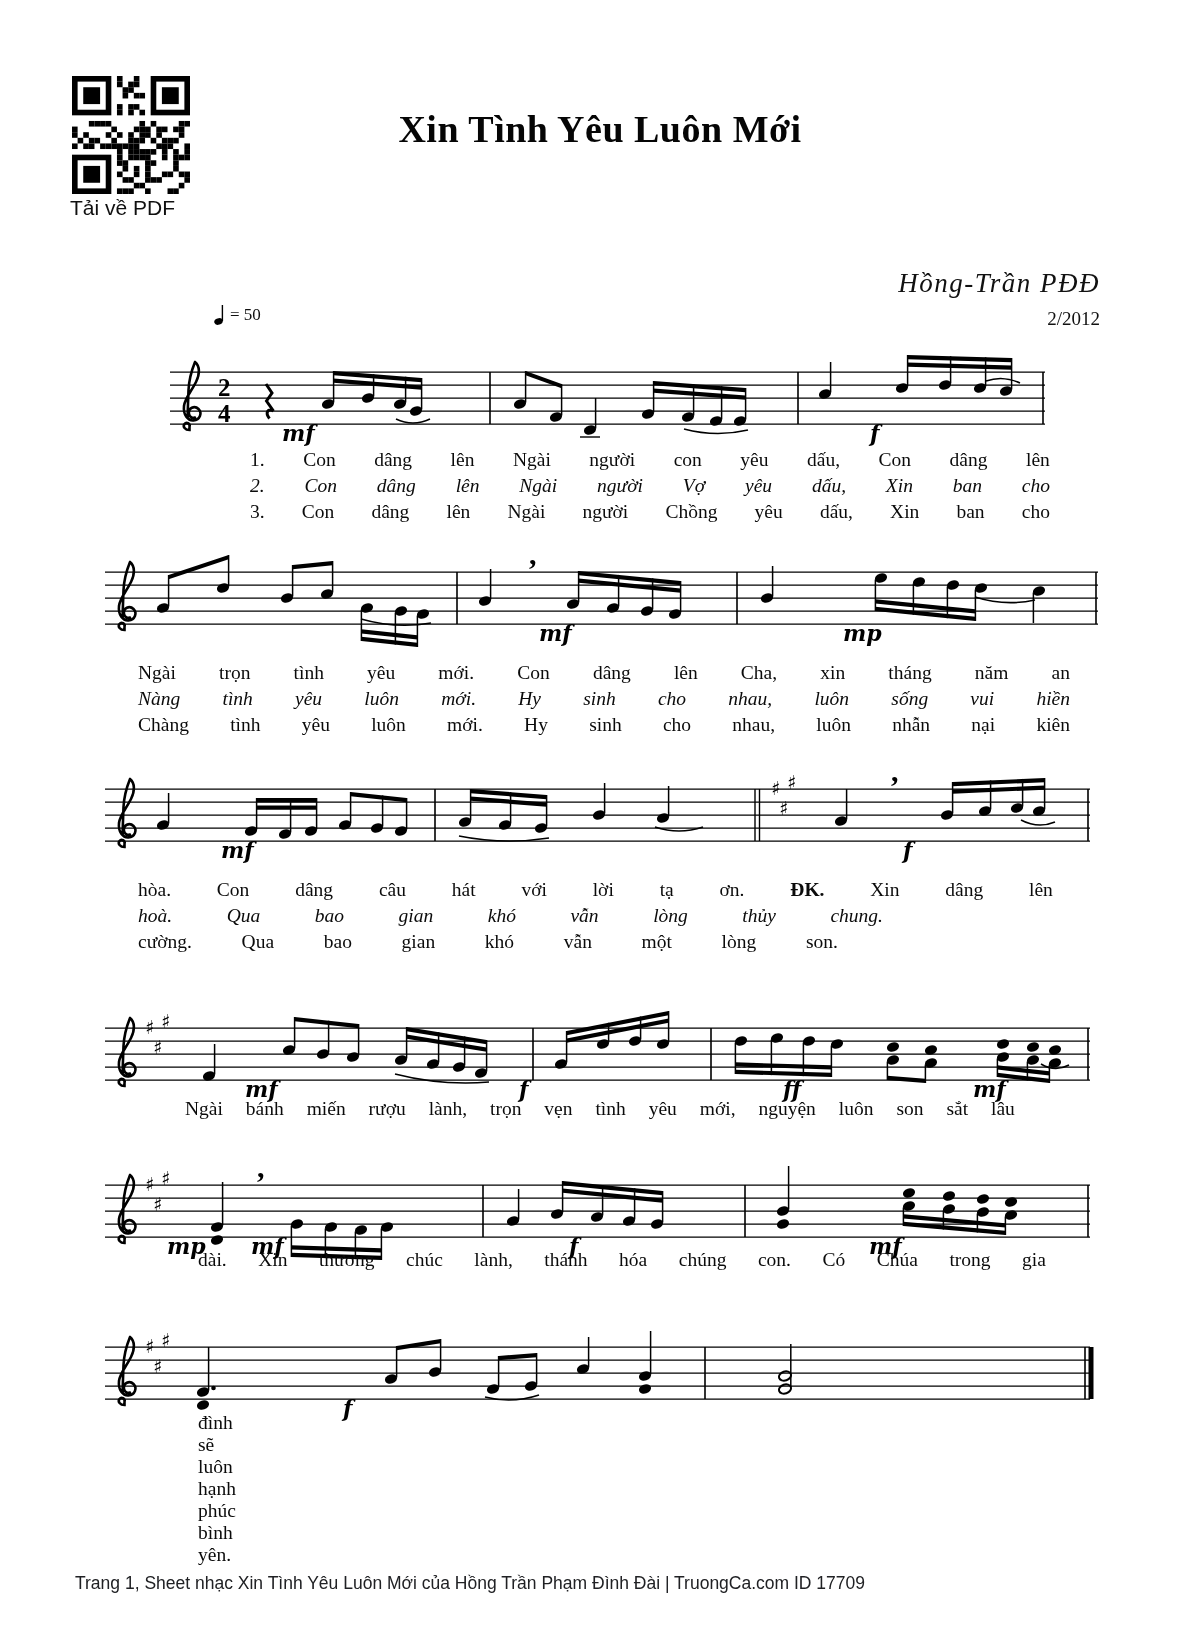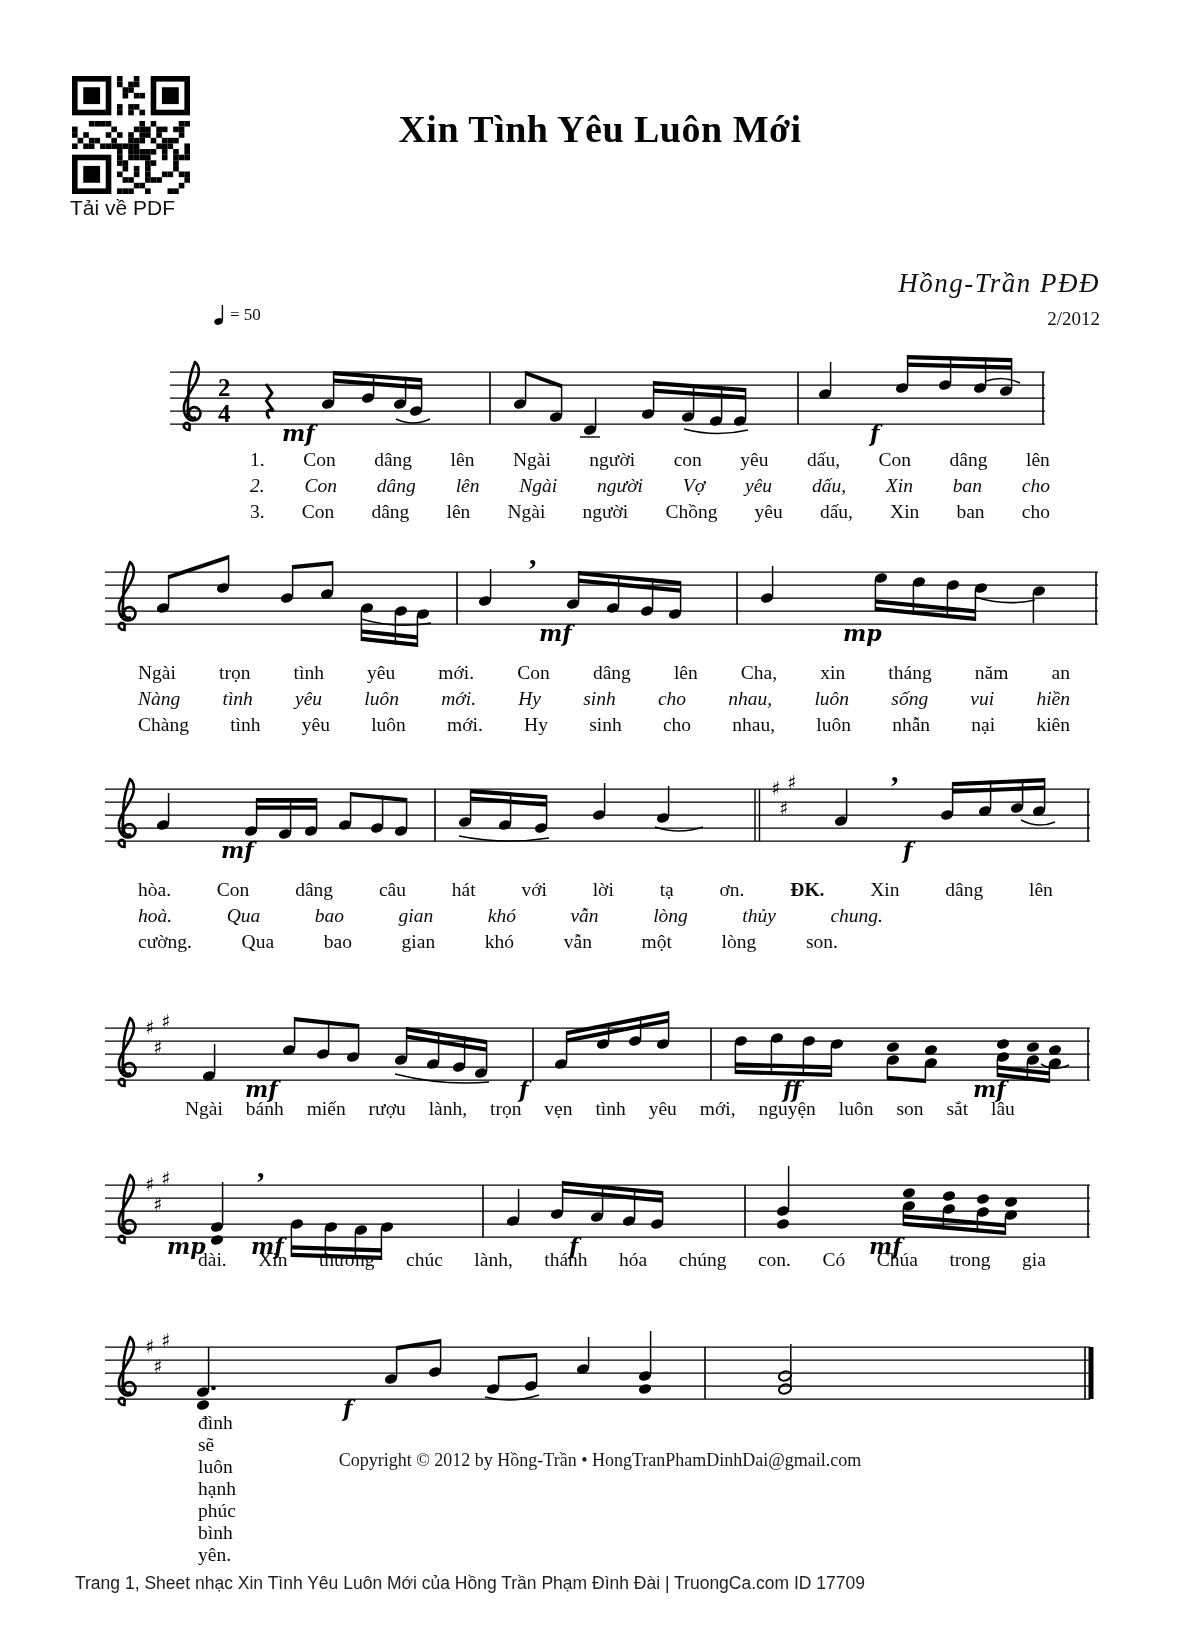--- a/index.html
+++ b/index.html
@@ -717,15 +717,14 @@
         <span class="lyr-word">đình</span>
         <span class="lyr-word">sẽ</span>
         <span class="lyr-word">luôn</span>
         <span class="lyr-word">hạnh</span>
         <span class="lyr-word">phúc</span>
         <span class="lyr-word">bình</span>
         <span class="lyr-word">yên.</span>
       </div>
     </div>
 
-  <div class="copyright">Copyright © 2012 by Hồng-Trần • HongTranPhamDinhDai@gmail.com</div>
   <div class="pfooter">Trang 1, Sheet nhạc Xin Tình Yêu Luôn Mới của Hồng Trần Phạm Đình Đài | TruongCa.com ID 17709</div>
 </div>
 
 </body></html>

